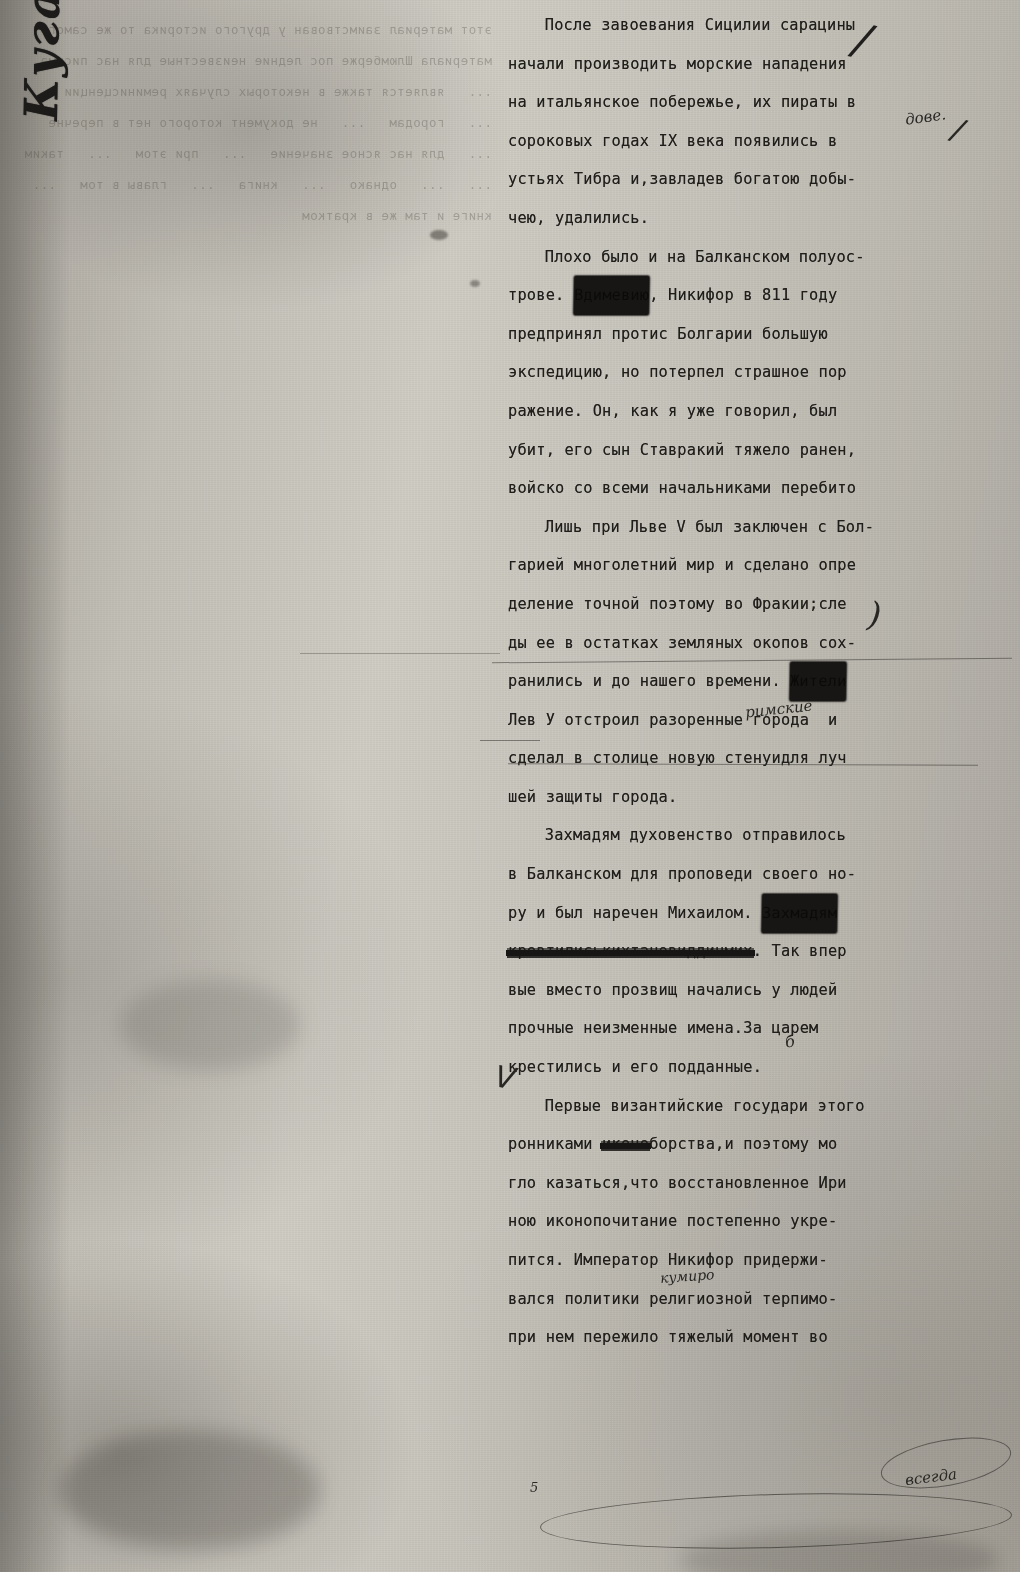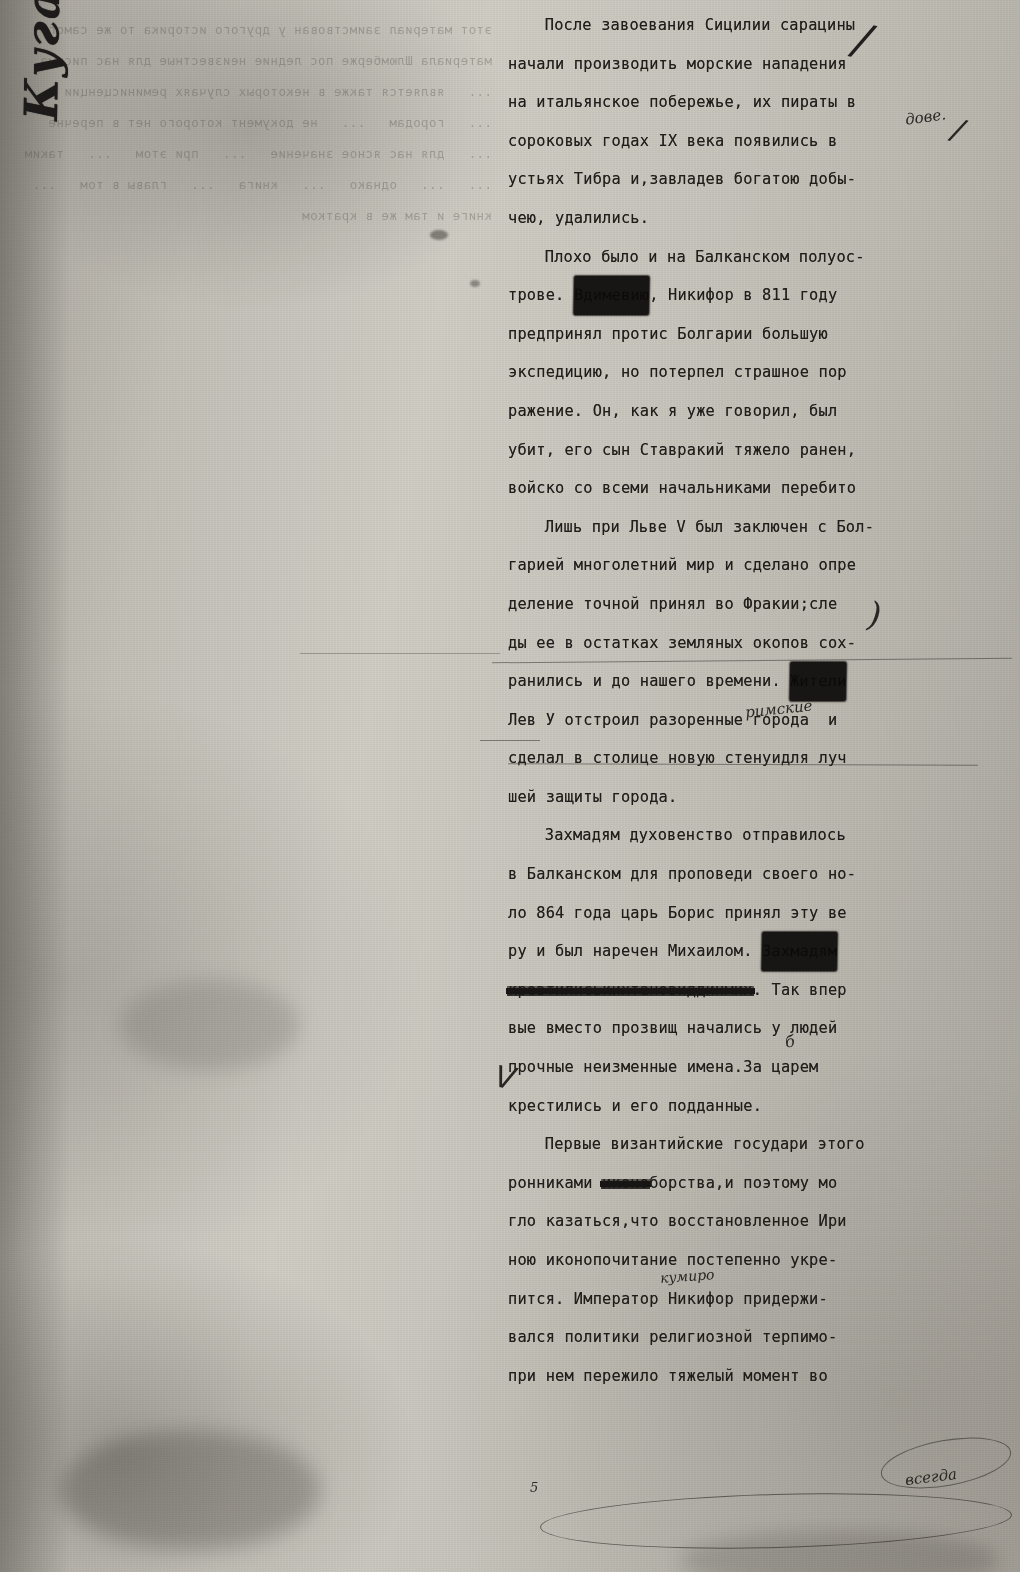--- a/index.html
+++ b/index.html
@@ -166,32 +166,31 @@
       <span class="ln">предпринял протис Болгарии большую</span>
       <span class="ln">экспедицию, но потерпел страшное пор</span>
       <span class="ln">ражение. Он, как я уже говорил, был</span>
       <span class="ln">убит, его сын Ставракий тяжело ранен,</span>
       <span class="ln">войско со всеми начальниками перебито</span>
     </p>
 
     <p class="p">
       <span class="ln"><span class="ind"></span><span>Лишь при Льве V был заключен с Бол-</span></span>
       <span class="ln">гарией многолетний мир и сделано опре</span>
-      <span class="ln">деление точной принял во Фракии;сле</span>
+      <span class="ln">деление точной поэтому во Фракии;сле</span>
       <span class="ln">ды ее в остатках земляных окопов сох-</span>
       <span class="ln">ранились и до нашего времени. <span class="blob">Жители</span></span>
       <span class="ln">Лев У отстроил разоренные города  и</span>
       <span class="ln">сделал в столице новую стенуидля луч</span>
       <span class="ln">шей защиты города.</span>
     </p>
 
     <p class="p">
       <span class="ln"><span class="ind"></span><span>Захмадям духовенство отправилось</span></span>
       <span class="ln">в Балканском для проповеди своего но-</span>
-      <span class="ln">ло 864 года царь Борис принял эту ве</span>
       <span class="ln">ру и был наречен Михаилом. <span class="blob">Захмадям</span></span>
       <span class="ln"><span class="xout">кревтилиськихтановиддинмих</span>. Так впер</span>
       <span class="ln">вые вместо прозвищ начались у людей</span>
       <span class="ln">прочные неизменные имена.За царем</span>
       <span class="ln">крестились и его подданные.</span>
     </p>
 
     <p class="p">
       <span class="ln"><span class="ind"></span><span>Первые византийские государи этого</span></span>
       <span class="ln">ронниками <span class="xout">иконо</span>борства,и поэтому мо</span>

